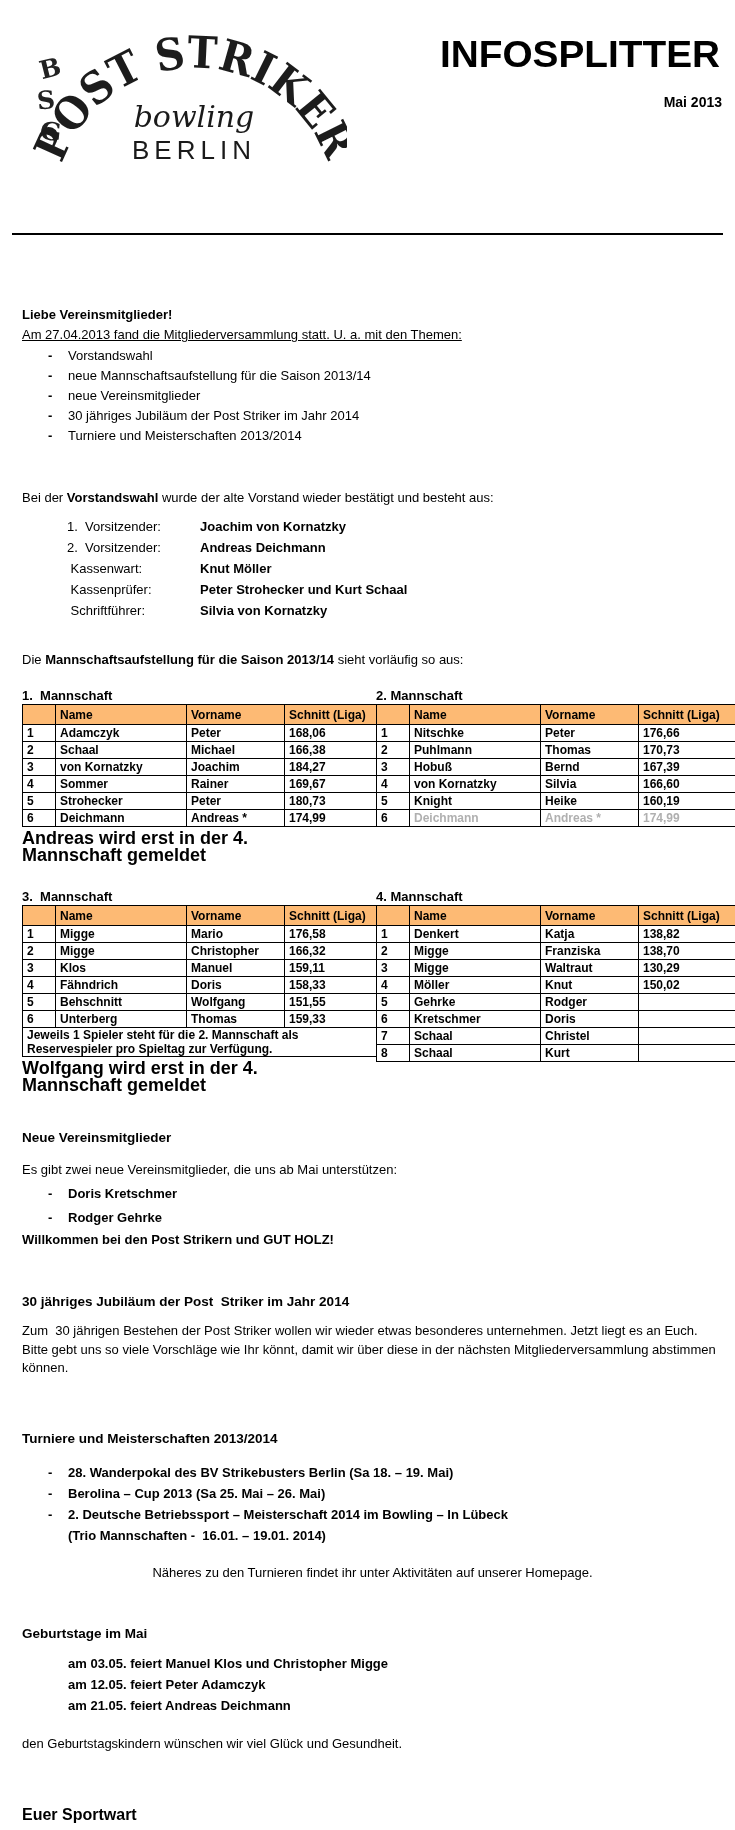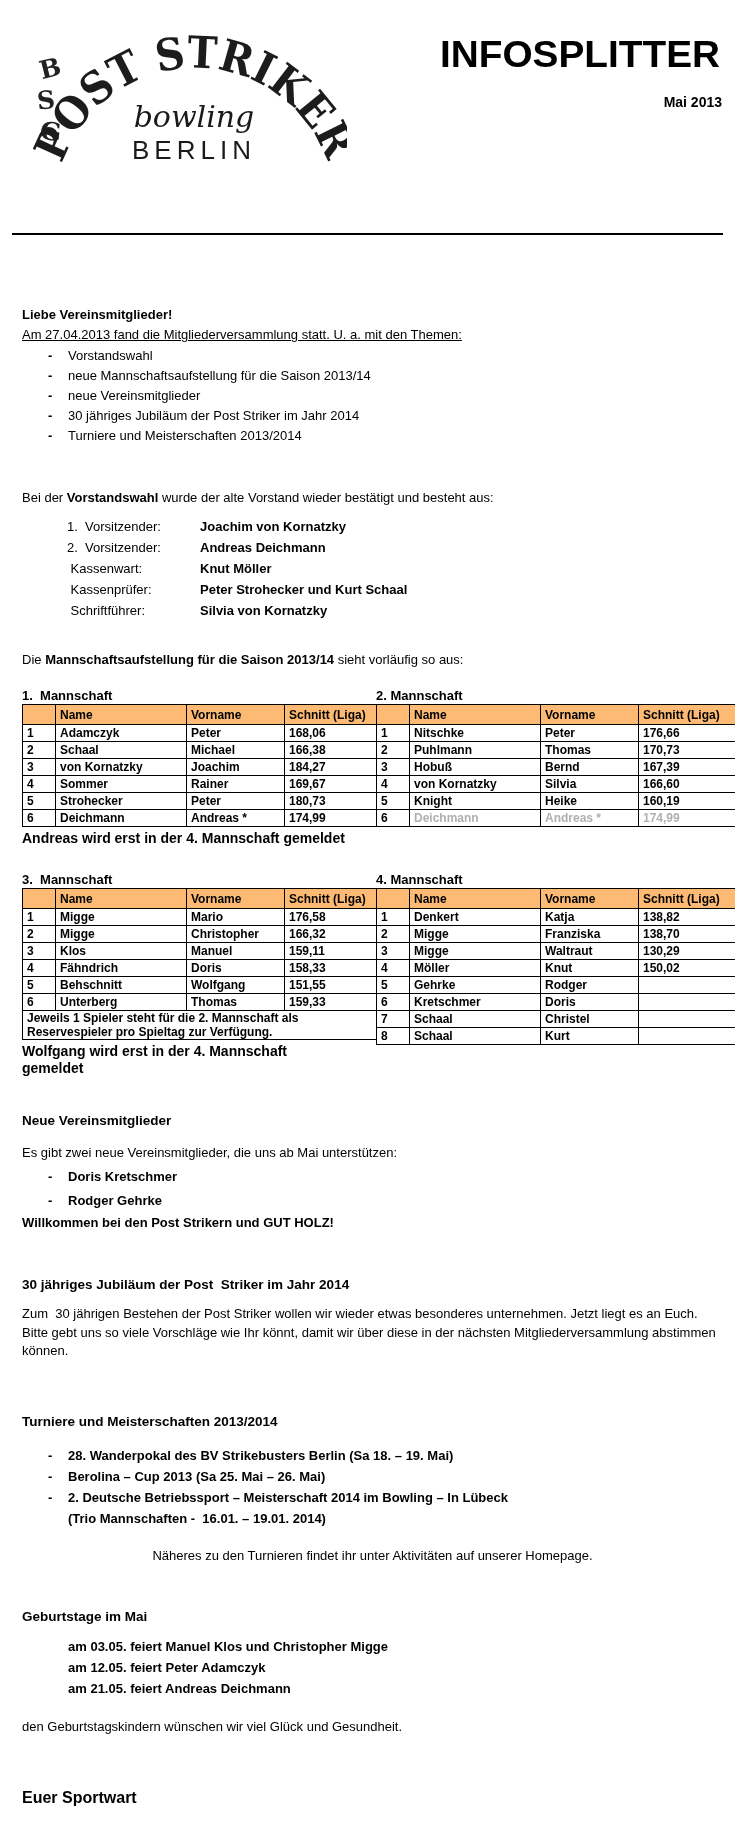--- a/index.html
+++ b/index.html
@@ -33,21 +33,21 @@
   table.roster th,table.roster td{border:1.5px solid #000;padding:0 4px;font-size:12px;
       font-weight:bold;line-height:14px;overflow:hidden;}
   table.roster th{background:#fdba74;height:19px;text-align:left;}
   table.roster td{height:16px;background:#fff;}
   .c-num{width:24px;}
   .c-name{width:122px;}
   .c-first{width:89px;}
   .c-avg{width:95px;}
   tr.grayed td.gray-cell{color:#b0b0b0;}
   td.tfoot-cell{height:auto;line-height:15px;padding:1px 4px;}
-  .team-note{font-weight:bold;font-size:14px;line-height:17px;margin-top:3px;white-space:pre-wrap;}
+  .team-note{font-weight:bold;font-size:18px;line-height:17px;margin-top:3px;white-space:pre-wrap;}
   
   .h-section{font-weight:bold;font-size:13.5px;line-height:18px;white-space:pre-wrap;}
   .h-members{margin-top:35px;}
   .p-members{margin-top:13px;}
   .members-list{margin-top:3px;}
   .members-list .li-row{line-height:24px;font-weight:bold;}
   .p-welcome{margin-top:0;font-weight:bold;}
   .h-jubilee{margin-top:44px;}
   .p-jubilee{margin-top:11px;line-height:18.5px;max-width:703px;}
   .h-tournaments{margin-top:52px;}

